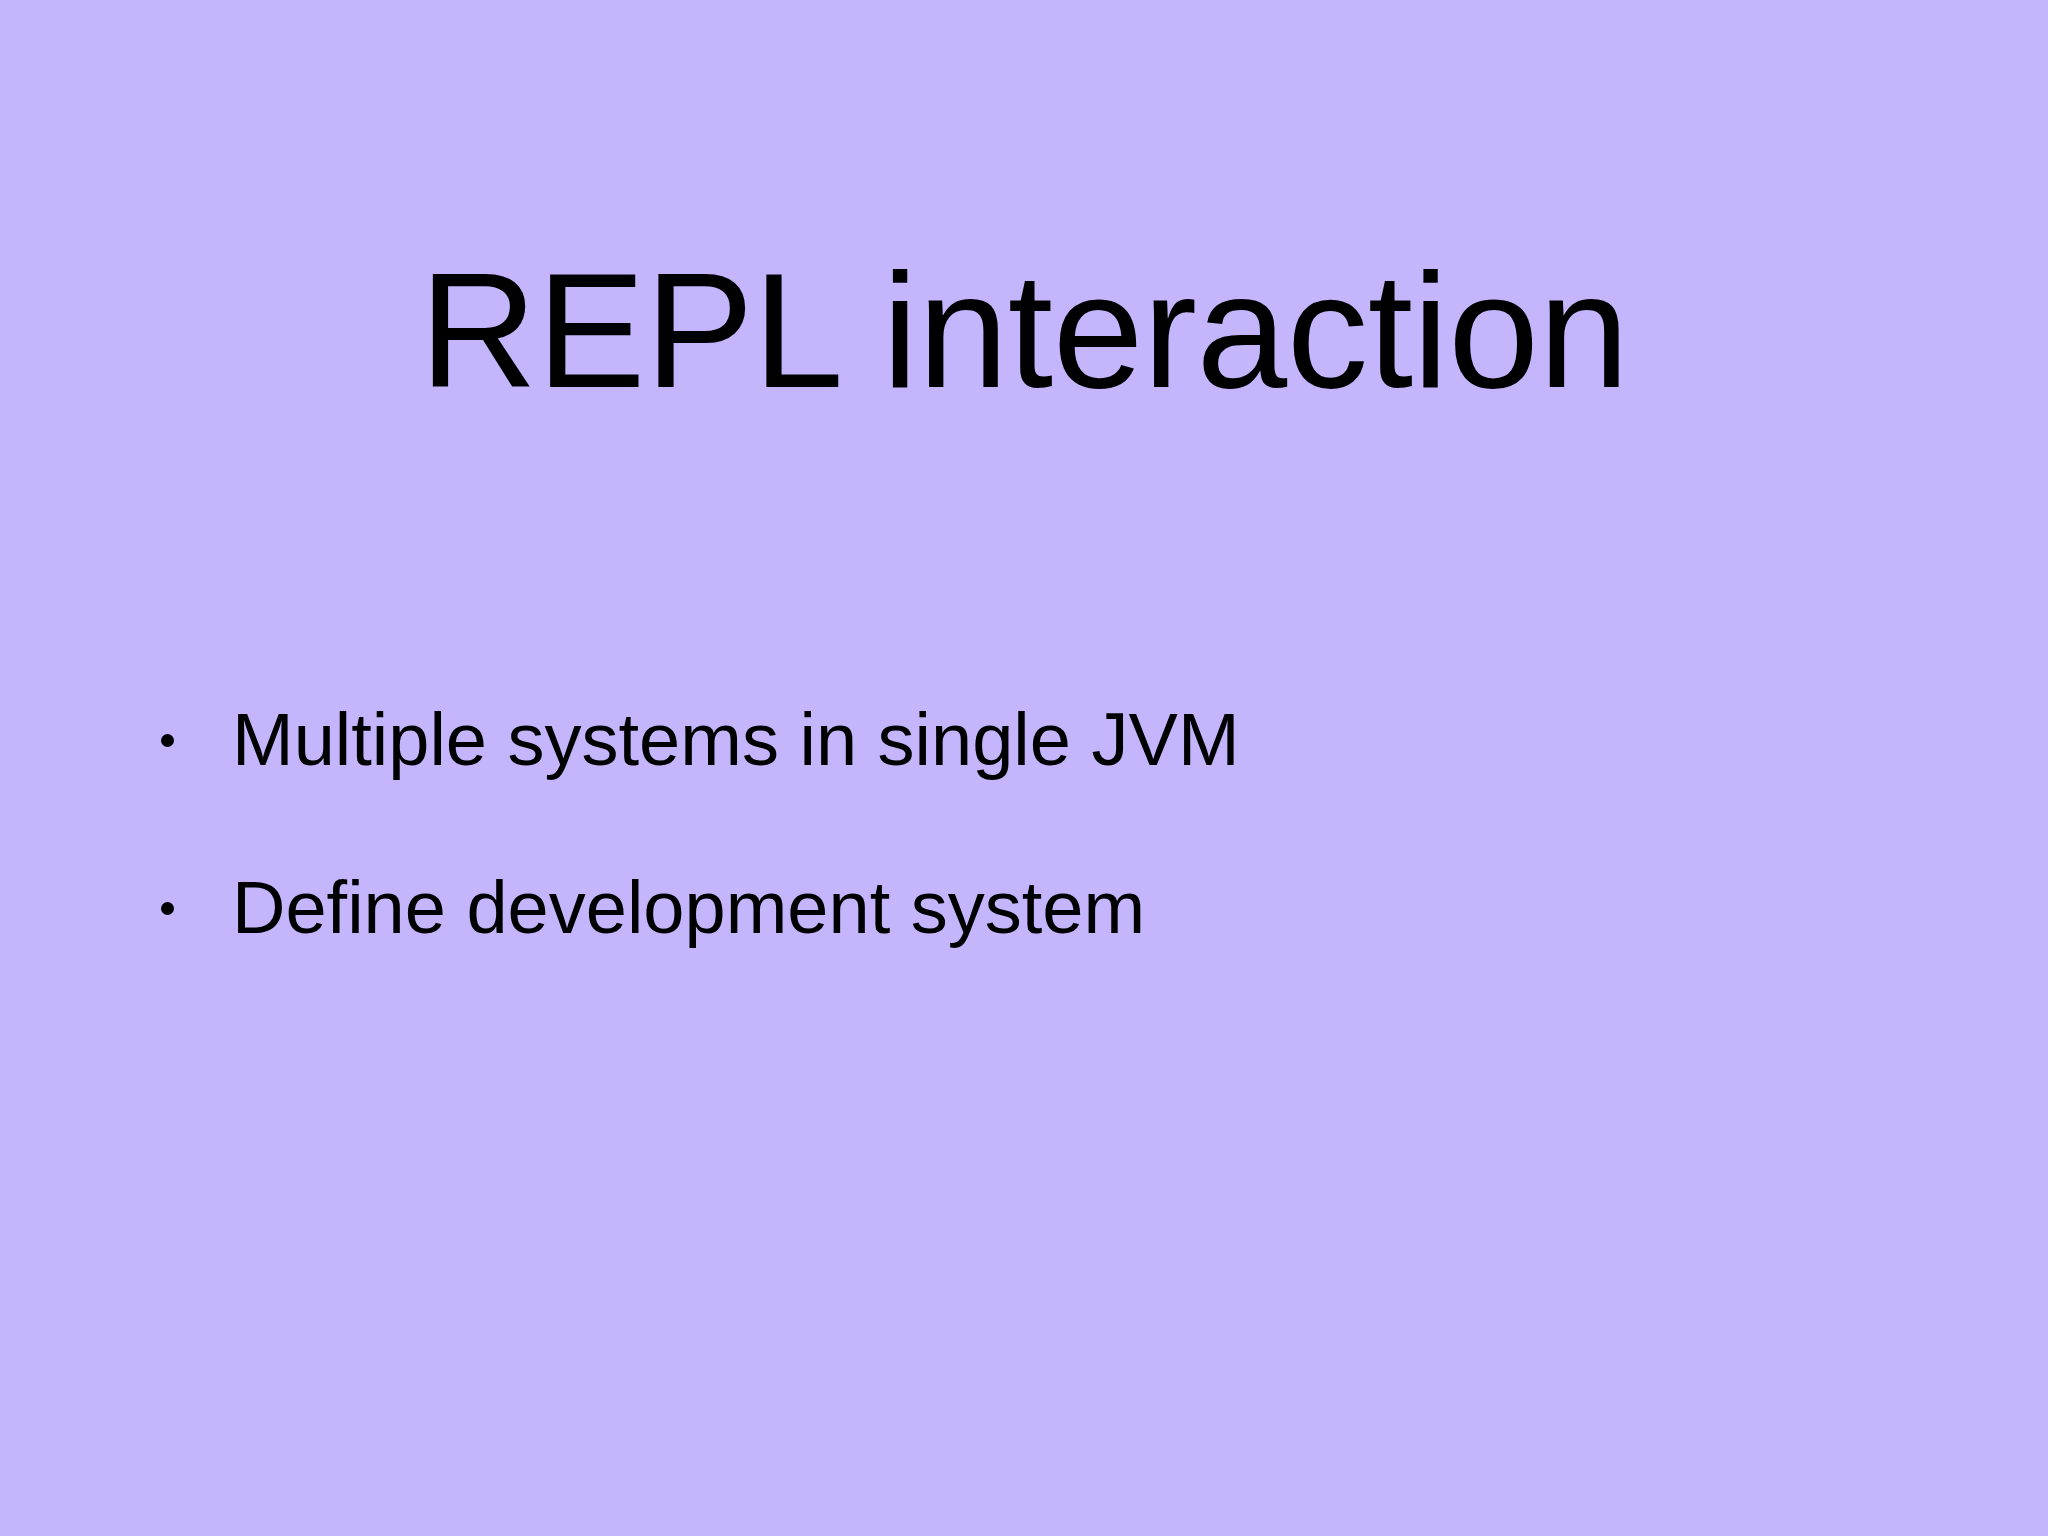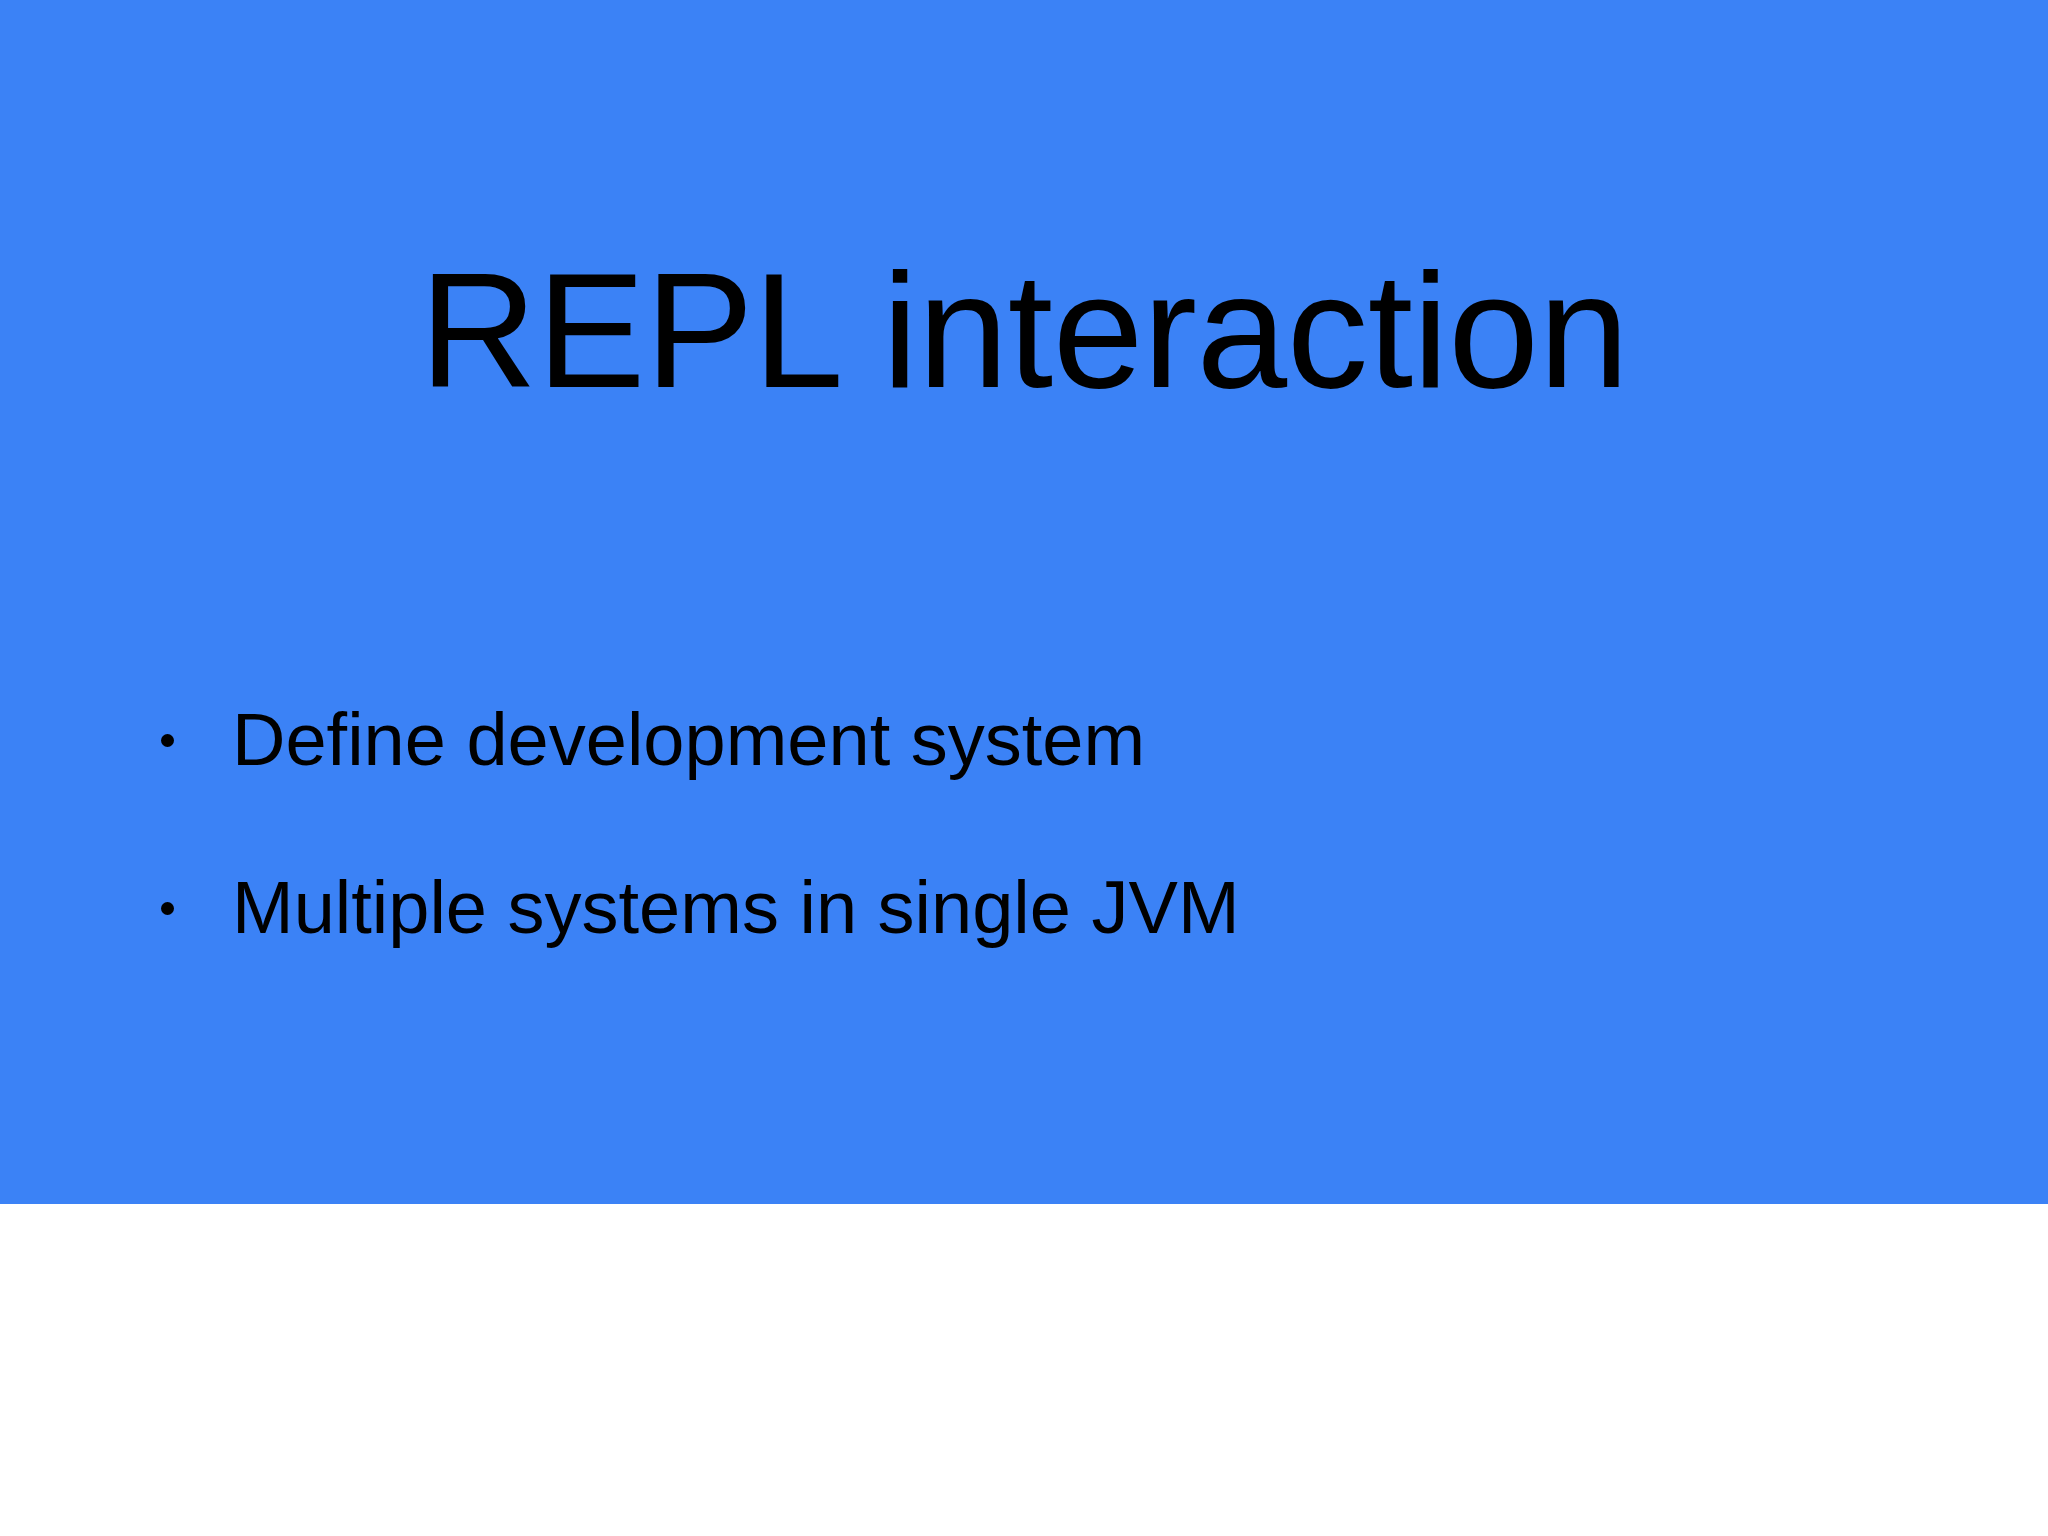--- a/index.html
+++ b/index.html
@@ -10,22 +10,22 @@
     width: 2048px;
     height: 1536px;
     background: #ffffff;
     font-family: "Liberation Sans", sans-serif;
     overflow: hidden;
   }
 
   .slide {
     position: relative;
     width: 2048px;
-    height: 1204px;
-    background: #3b82f6;
+    height: 1536px;
+    background: #c4b5fd;
   }
 
   
   .slide-title {
     position: absolute;
     left: 0;
     top: 140px;
     width: 2048px;
     text-align: center;
     font-family: "Liberation Sans", sans-serif;
@@ -81,24 +81,24 @@
 <body>
 
 <div class="slide">
 
   <h1 class="slide-title">REPL interaction</h1>
 
   <ul class="body-list">
 
     <li class="bullet-item">
       <span class="bullet-marker"></span>
-      <span class="bullet-text">Define development system</span>
+      <span class="bullet-text">Multiple systems in single JVM</span>
     </li>
 
     <li class="bullet-item">
       <span class="bullet-marker"></span>
-      <span class="bullet-text">Multiple systems in single JVM</span>
+      <span class="bullet-text">Define development system</span>
     </li>
 
 
   </ul>
 
 </div>
 
 </body></html>

